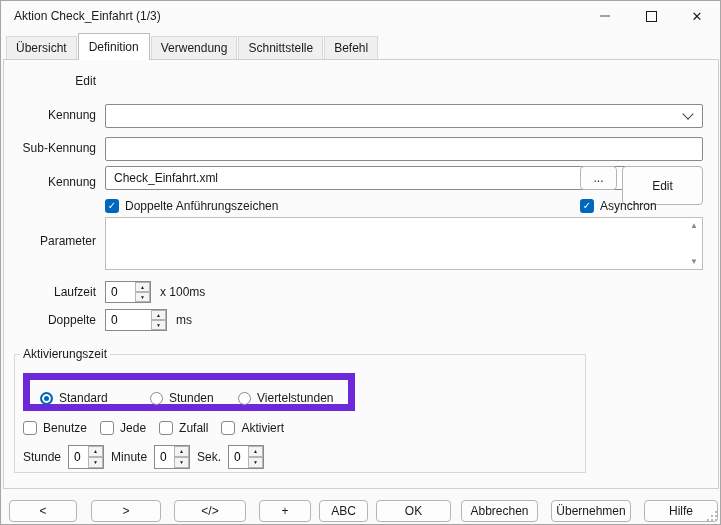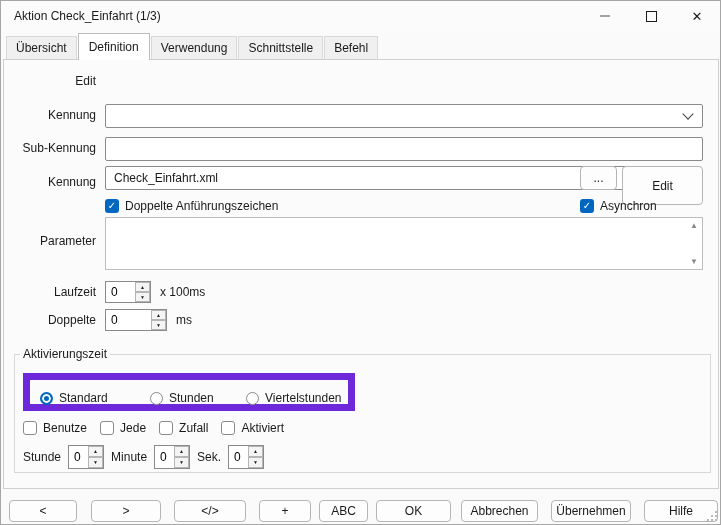--- a/index.html
+++ b/index.html
@@ -66,27 +66,27 @@
     font:inherit;background:transparent;}
   .spinbtns{width:15px;display:flex;flex-direction:column;}
   .spinbtn{flex:1;background:#f4f4f4;border:1px solid #b5b5b5;font-size:5px;line-height:1;
     display:flex;align-items:center;justify-content:center;color:#222;box-sizing:border-box;}
   #laufzeit-spin{left:101px;top:221px;width:46px;}
   #zeitgeber-spin{left:101px;top:249px;width:62px;}
   .unit{position:absolute;white-space:nowrap;}
   #laufzeit-unit{left:156px;top:225px;} #zeitgeber-unit{left:172px;top:253px;}
 
   
-  fieldset.group{position:absolute;left:10px;top:287px;width:697px;height:126px;
+  fieldset.group{position:absolute;left:10px;top:287px;width:572px;height:126px;
     border:1px solid #d8d8d8;margin:0;padding:0;box-sizing:border-box;}
   fieldset.group legend{font-size:12px;padding:0 3px;margin-left:5px;}
   #radiobox{position:absolute;left:8px;top:12px;width:332px;height:38px;
     border:7px solid #6d28d9;box-sizing:border-box;}
   .radio{position:absolute;top:11px;display:flex;align-items:center;gap:6px;white-space:nowrap;}
-  #radio-0{left:10px;} #radio-1{left:120px;} #radio-2{left:216px;}
+  #radio-0{left:10px;} #radio-1{left:120px;} #radio-2{left:208px;}
   .rdot{width:13px;height:13px;border-radius:50%;box-sizing:border-box;flex:0 0 13px;}
   .rdot.on{border:2px solid #0067C0;box-shadow:inset 0 0 0 2px #fff;background:#0067C0;}
   .rdot.off{border:1px solid #8a8a8a;background:#fff;}
   #group-cbs{position:absolute;left:8px;top:60px;display:flex;align-items:center;}
   #group-cbs .cb{position:static;margin-right:13px;}
   #group-spins{position:absolute;left:8px;top:84px;display:flex;align-items:center;gap:7px;}
   #group-spins .spin{position:static;width:36px;height:24px;}
   #group-spins .slabel{white-space:nowrap;}
 
   

